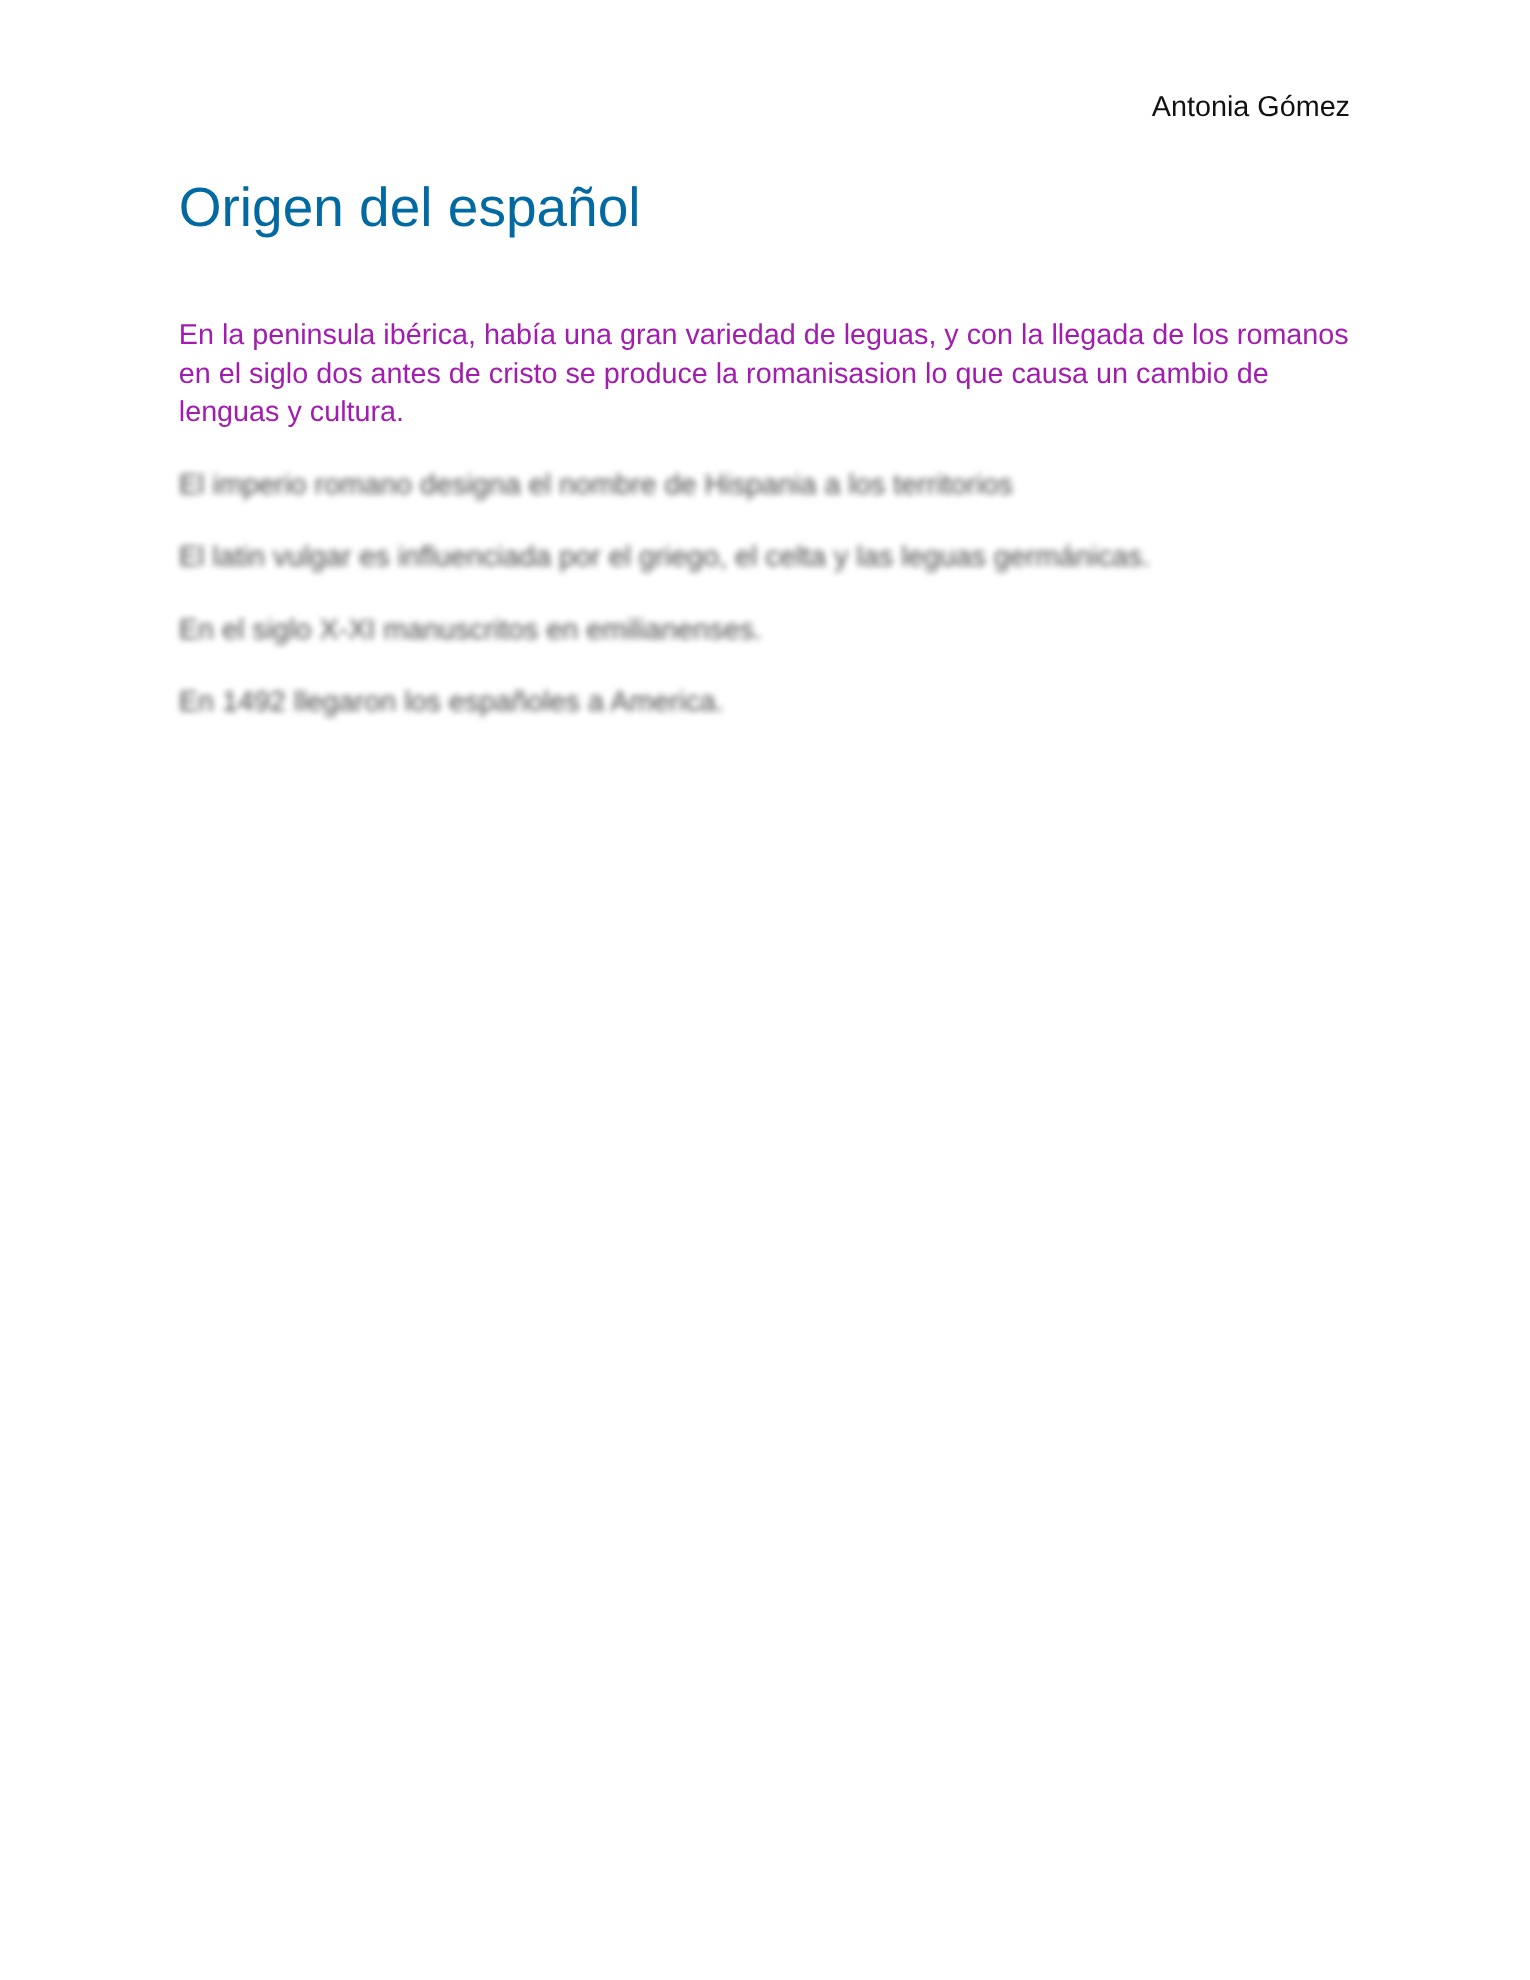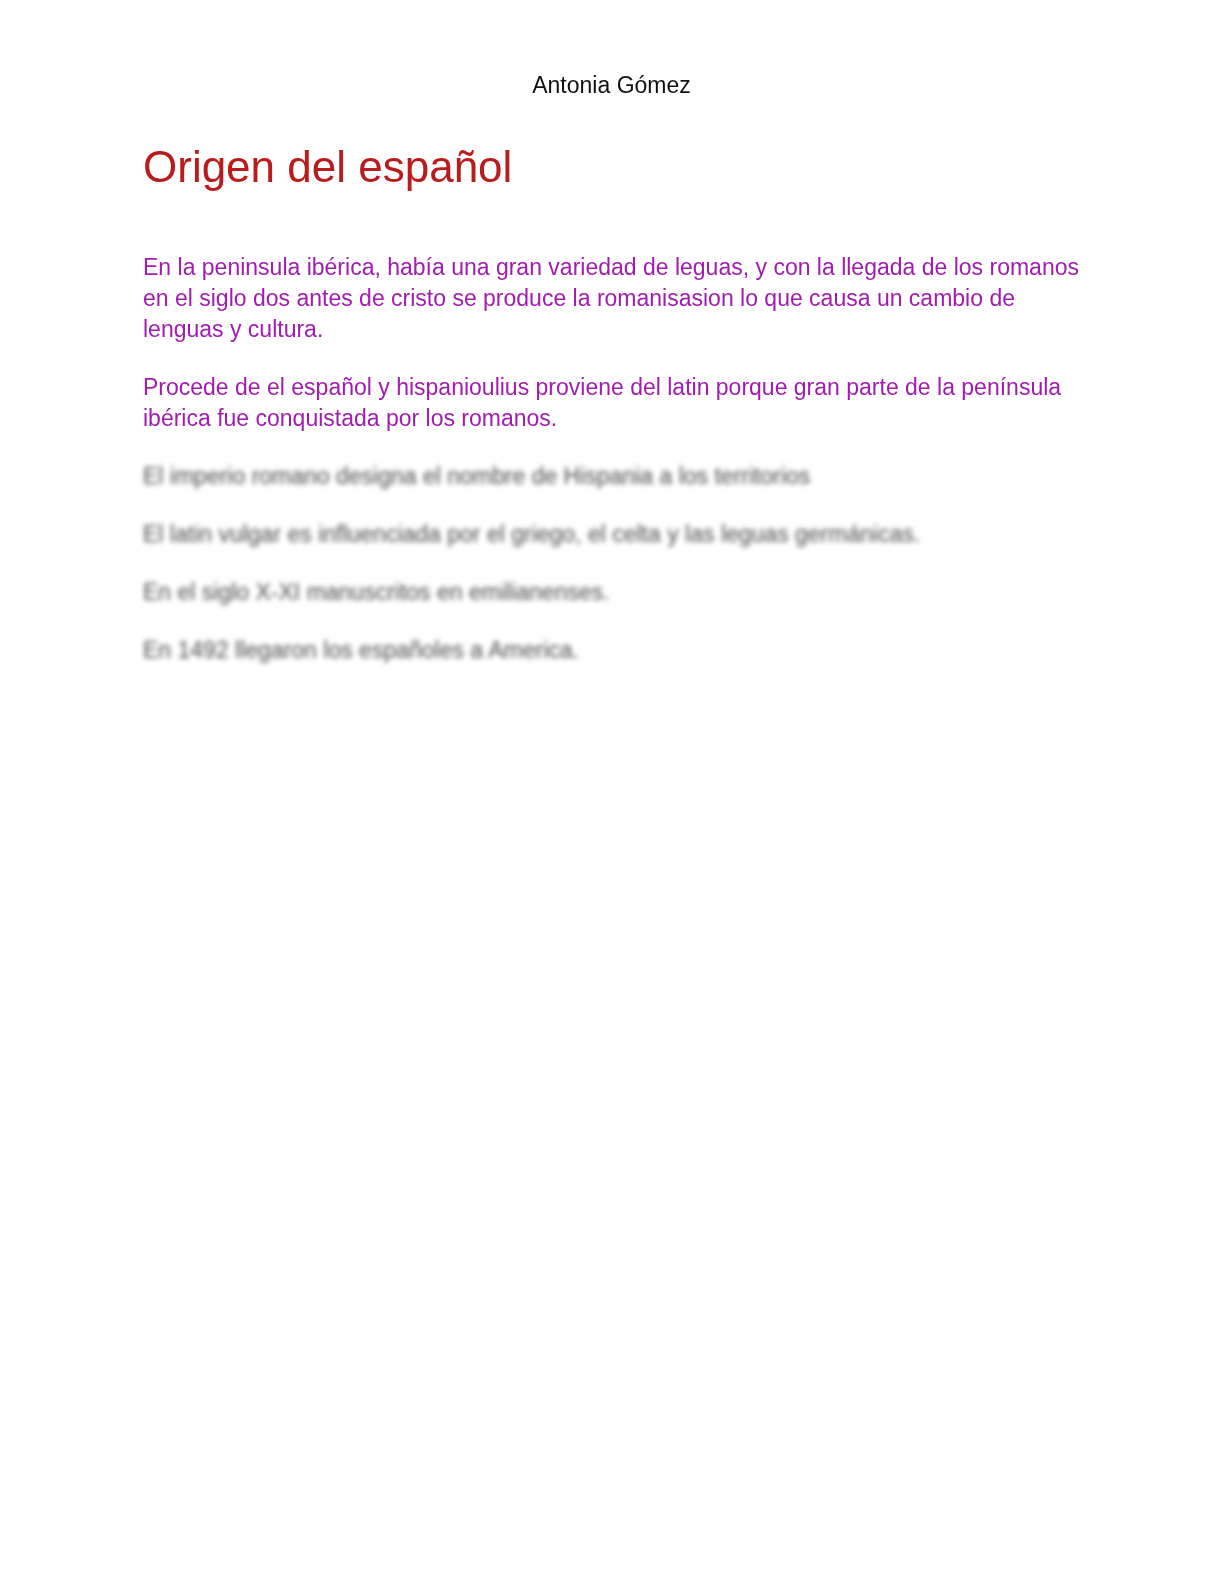--- a/index.html
+++ b/index.html
@@ -16,32 +16,32 @@
     color: #000000;
     overflow: hidden;
     margin: 0 auto;
     box-sizing: border-box;
   }
   .content {
     box-sizing: border-box;
     padding: 70px 144px 0 143px;
   }
   .author-line {
-    text-align: center;
+    text-align: right;
     font-size: 23px;
     line-height: 31px;
     color: #111111;
   }
   .doc-title {
     font-size: 44px;
     line-height: 52px;
     font-weight: 400;
     letter-spacing: 0;
     margin: 40px 0 2px 0;
-    color: #b91c1c;
+    color: #0369a1;
   }
   .body-text {
     margin-top: 59px;
   }
   .para {
     font-size: 23px;
     line-height: 31px;
     margin: 0 0 27px 0;
     color: #a21caf;
   }
@@ -60,21 +60,20 @@
     <div class="author-line">Antonia Gómez</div>
 
     <h1 class="doc-title">Origen del español</h1>
 
     <div class="body-text">
 
       <p class="para">En la peninsula ibérica, había una gran variedad de leguas, y con la llegada de los romanos en el siglo dos antes de cristo se produce la romanisasion lo que causa un cambio de lenguas y cultura.</p>
 
 
 
-      <p class="para">Procede de el español y hispanioulius proviene del latin porque gran parte de la península ibérica fue conquistada por los romanos.</p>
 
       <p class="para blurred">El imperio romano designa el nombre de Hispania a los territorios</p>
 
       <p class="para blurred">El latin vulgar es influenciada por el griego, el celta y las leguas germánicas.</p>
 
       <p class="para blurred">En el siglo X-XI manuscritos en emilianenses.</p>
 
       <p class="para blurred">En 1492 llegaron los españoles a America.</p>
 
     </div>

